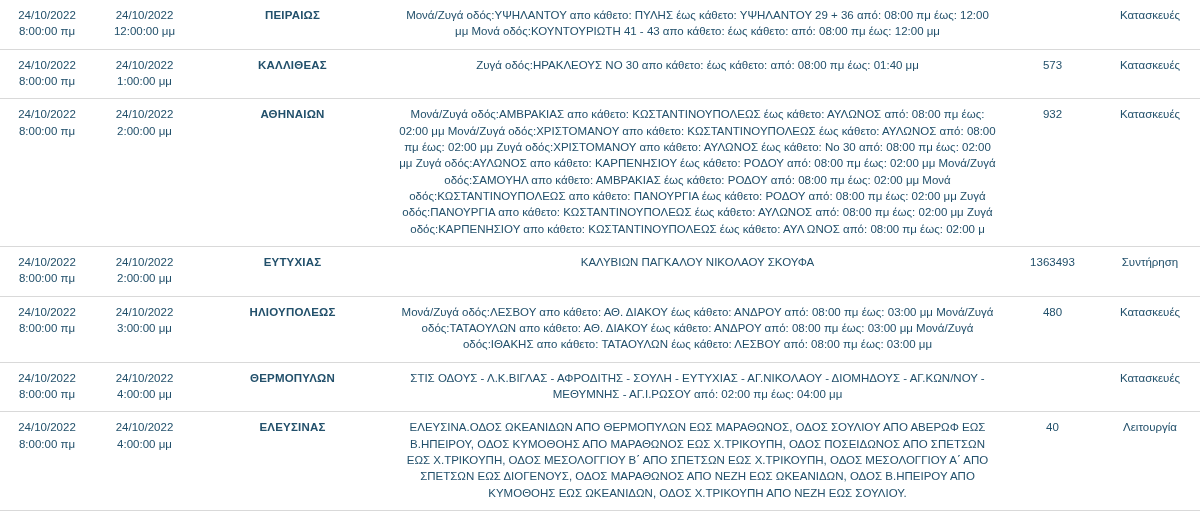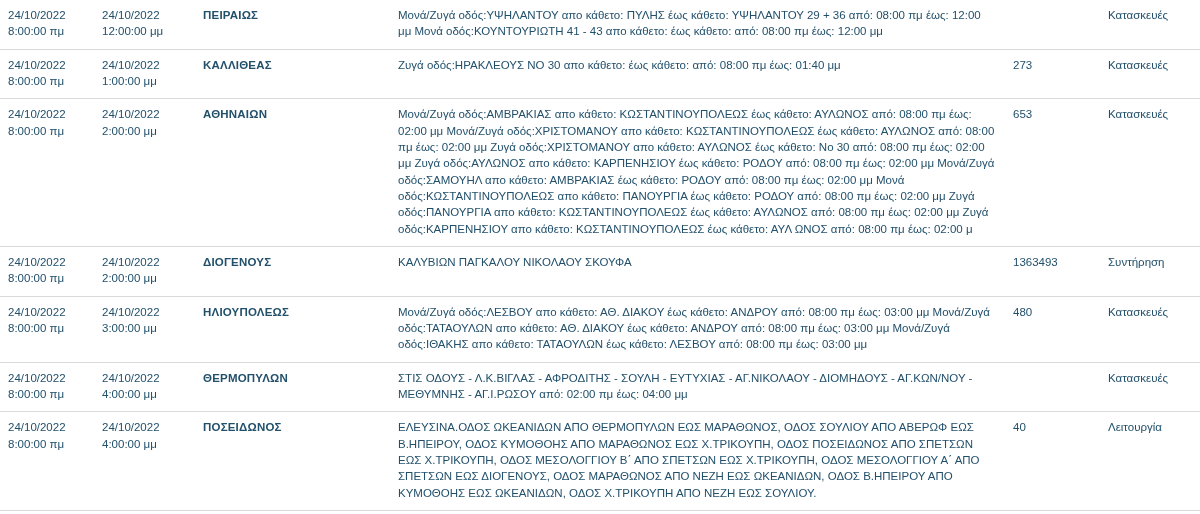--- a/index.html
+++ b/index.html
@@ -19,20 +19,21 @@
     border-collapse: collapse;
     table-layout: fixed;
     font-size: 11.5px;
   }
   table.outage-table td {
     border-top: 1px solid #d9d9d9;
     padding: 7px 8px 9px 8px;
     vertical-align: top;
     line-height: 1.42;
     color: #22506b;
+    text-align: center;
   }
   tr.row:first-child td {
     border-top: none;
   }
   col.c-from   { width: 94px; }
   col.c-to     { width: 101px; }
   col.c-area   { width: 195px; }
   col.c-desc   { width: 615px; }
   col.c-num    { width: 95px; }
   col.c-reason { width: 100px; }
@@ -89,49 +90,49 @@
       <td class="cell-date pad-left-date">
         <span class="d1">24/10/2022</span>
         <span class="d2">8:00:00 πμ</span>
       </td>
       <td class="cell-date">
         <span class="d1">24/10/2022</span>
         <span class="d2">1:00:00 μμ</span>
       </td>
       <td class="cell-area">ΚΑΛΛΙΘΕΑΣ</td>
       <td class="cell-desc">Ζυγά οδός:ΗΡΑΚΛΕΟΥΣ ΝΟ 30 απο κάθετο: έως κάθετο: από: 08:00 πμ έως: 01:40 μμ</td>
-      <td class="cell-num">273</td>
+      <td class="cell-num">573</td>
       <td class="cell-reason">Κατασκευές</td>
     </tr>
 
     <tr class="row">
       <td class="cell-date pad-left-date">
         <span class="d1">24/10/2022</span>
         <span class="d2">8:00:00 πμ</span>
       </td>
       <td class="cell-date">
         <span class="d1">24/10/2022</span>
         <span class="d2">2:00:00 μμ</span>
       </td>
       <td class="cell-area">ΑΘΗΝΑΙΩΝ</td>
       <td class="cell-desc">Μονά/Ζυγά οδός:ΑΜΒΡΑΚΙΑΣ απο κάθετο: ΚΩΣΤΑΝΤΙΝΟΥΠΟΛΕΩΣ έως κάθετο: ΑΥΛΩΝΟΣ από: 08:00 πμ έως: 02:00 μμ Μονά/Ζυγά οδός:ΧΡΙΣΤΟΜΑΝΟΥ απο κάθετο: ΚΩΣΤΑΝΤΙΝΟΥΠΟΛΕΩΣ έως κάθετο: ΑΥΛΩΝΟΣ από: 08:00 πμ έως: 02:00 μμ Ζυγά οδός:ΧΡΙΣΤΟΜΑΝΟΥ απο κάθετο: ΑΥΛΩΝΟΣ έως κάθετο: Νο 30 από: 08:00 πμ έως: 02:00 μμ Ζυγά οδός:ΑΥΛΩΝΟΣ απο κάθετο: ΚΑΡΠΕΝΗΣΙΟΥ έως κάθετο: ΡΟΔΟΥ από: 08:00 πμ έως: 02:00 μμ Μονά/Ζυγά οδός:ΣΑΜΟΥΗΛ απο κάθετο: ΑΜΒΡΑΚΙΑΣ έως κάθετο: ΡΟΔΟΥ από: 08:00 πμ έως: 02:00 μμ Μονά οδός:ΚΩΣΤΑΝΤΙΝΟΥΠΟΛΕΩΣ απο κάθετο: ΠΑΝΟΥΡΓΙΑ έως κάθετο: ΡΟΔΟΥ από: 08:00 πμ έως: 02:00 μμ Ζυγά οδός:ΠΑΝΟΥΡΓΙΑ απο κάθετο: ΚΩΣΤΑΝΤΙΝΟΥΠΟΛΕΩΣ έως κάθετο: ΑΥΛΩΝΟΣ από: 08:00 πμ έως: 02:00 μμ Ζυγά οδός:ΚΑΡΠΕΝΗΣΙΟΥ απο κάθετο: ΚΩΣΤΑΝΤΙΝΟΥΠΟΛΕΩΣ έως κάθετο: ΑΥΛ ΩΝΟΣ από: 08:00 πμ έως: 02:00 μ</td>
-      <td class="cell-num">653</td>
+      <td class="cell-num">932</td>
       <td class="cell-reason">Κατασκευές</td>
     </tr>
 
     <tr class="row">
       <td class="cell-date pad-left-date">
         <span class="d1">24/10/2022</span>
         <span class="d2">8:00:00 πμ</span>
       </td>
       <td class="cell-date">
         <span class="d1">24/10/2022</span>
         <span class="d2">2:00:00 μμ</span>
       </td>
-      <td class="cell-area">ΔΙΟΓΕΝΟΥΣ</td>
+      <td class="cell-area">ΕΥΤΥΧΙΑΣ</td>
       <td class="cell-desc">ΚΑΛΥΒΙΩΝ ΠΑΓΚΑΛΟΥ ΝΙΚΟΛΑΟΥ ΣΚΟΥΦΑ</td>
       <td class="cell-num">1363493</td>
       <td class="cell-reason">Συντήρηση</td>
     </tr>
 
     <tr class="row">
       <td class="cell-date pad-left-date">
         <span class="d1">24/10/2022</span>
         <span class="d2">8:00:00 πμ</span>
       </td>
@@ -162,21 +163,21 @@
 
     <tr class="row">
       <td class="cell-date pad-left-date">
         <span class="d1">24/10/2022</span>
         <span class="d2">8:00:00 πμ</span>
       </td>
       <td class="cell-date">
         <span class="d1">24/10/2022</span>
         <span class="d2">4:00:00 μμ</span>
       </td>
-      <td class="cell-area">ΠΟΣΕΙΔΩΝΟΣ</td>
+      <td class="cell-area">ΕΛΕΥΣΙΝΑΣ</td>
       <td class="cell-desc">ΕΛΕΥΣΙΝΑ.ΟΔΟΣ ΩΚΕΑΝΙΔΩΝ ΑΠΟ ΘΕΡΜΟΠΥΛΩΝ ΕΩΣ ΜΑΡΑΘΩΝΟΣ, ΟΔΟΣ ΣΟΥΛΙΟΥ ΑΠΟ ΑΒΕΡΩΦ ΕΩΣ Β.ΗΠΕΙΡΟΥ, ΟΔΟΣ ΚΥΜΟΘΟΗΣ ΑΠΟ ΜΑΡΑΘΩΝΟΣ ΕΩΣ Χ.ΤΡΙΚΟΥΠΗ, ΟΔΟΣ ΠΟΣΕΙΔΩΝΟΣ ΑΠΟ ΣΠΕΤΣΩΝ ΕΩΣ Χ.ΤΡΙΚΟΥΠΗ, ΟΔΟΣ ΜΕΣΟΛΟΓΓΙΟΥ Β΄ ΑΠΟ ΣΠΕΤΣΩΝ ΕΩΣ Χ.ΤΡΙΚΟΥΠΗ, ΟΔΟΣ ΜΕΣΟΛΟΓΓΙΟΥ Α΄ ΑΠΟ ΣΠΕΤΣΩΝ ΕΩΣ ΔΙΟΓΕΝΟΥΣ, ΟΔΟΣ ΜΑΡΑΘΩΝΟΣ ΑΠΟ ΝΕΖΗ ΕΩΣ ΩΚΕΑΝΙΔΩΝ, ΟΔΟΣ Β.ΗΠΕΙΡΟΥ ΑΠΟ ΚΥΜΟΘΟΗΣ ΕΩΣ ΩΚΕΑΝΙΔΩΝ, ΟΔΟΣ Χ.ΤΡΙΚΟΥΠΗ ΑΠΟ ΝΕΖΗ ΕΩΣ ΣΟΥΛΙΟΥ.</td>
       <td class="cell-num">40</td>
       <td class="cell-reason">Λειτουργία</td>
     </tr>
 
     <tr class="row">
       <td class="cell-date pad-left-date">
         
         
       </td>

